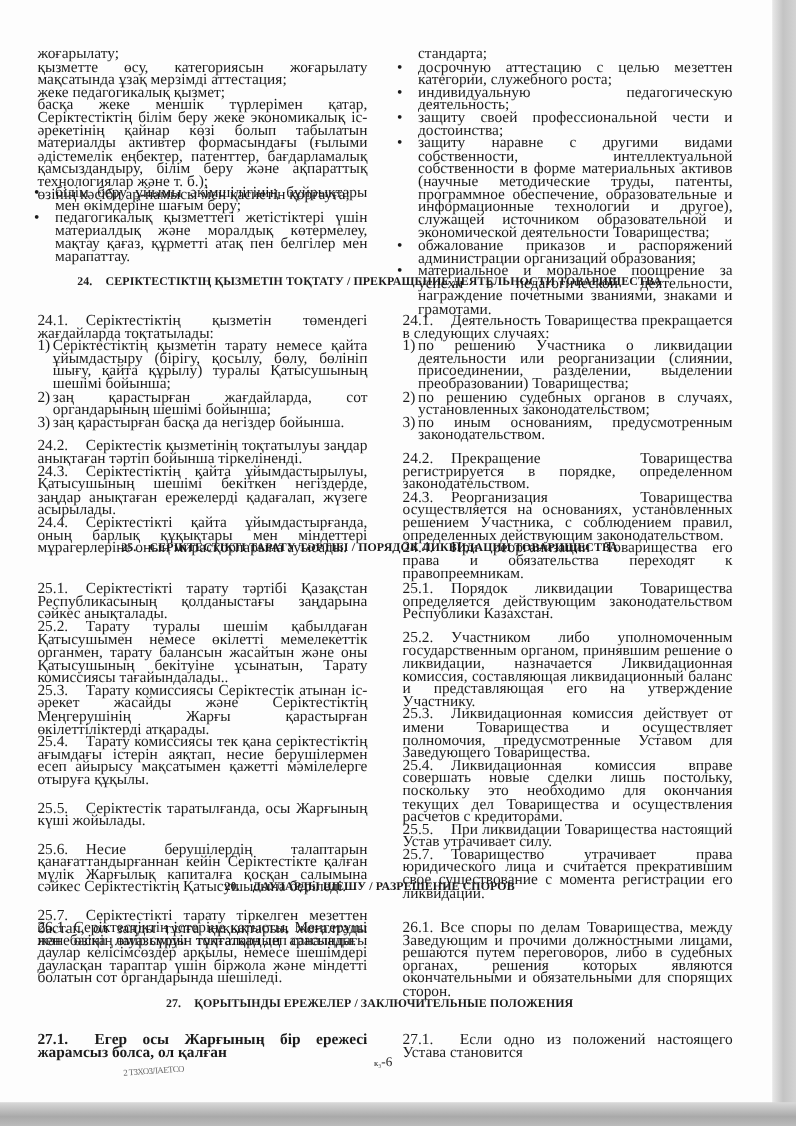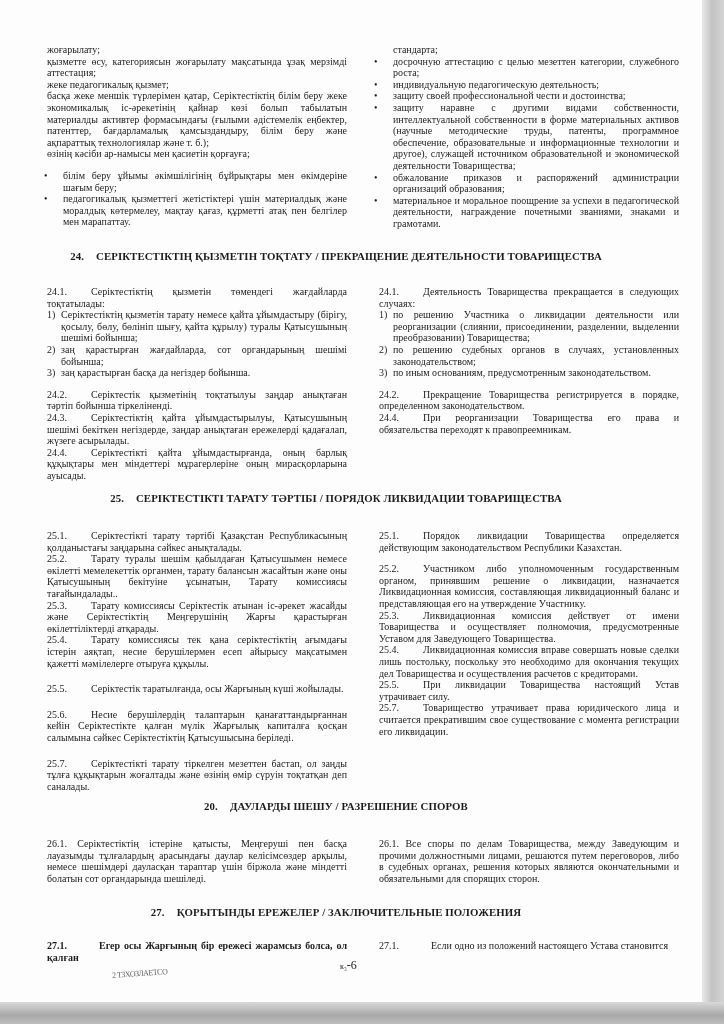--- a/index.html
+++ b/index.html
@@ -12,21 +12,21 @@
   .scan-edge-right {
     position:absolute; top:0; right:0; width:22px; height:1024px;
     background:linear-gradient(90deg,#e6e6e6 0%,#bdbdbd 45%,#cfcfcf 100%);
     opacity:0.9;
   }
   .scan-edge-bottom {
     position:absolute; left:0; bottom:0; width:724px; height:22px;
     background:linear-gradient(180deg,#d9d9d9 0%,#a9a9a9 60%,#bcbcbc 100%);
   }
   .page { position:absolute; left:0; top:0; width:702px; height:1002px; }
-  .col { position:absolute; font-size:10px; line-height:11.6px; text-align:justify;margin-left:13px; }
+  .col { position:absolute; font-size:14px; line-height:11.6px; text-align:justify; }
   .col-left { left:34px; width:300px; }
   .col-right { left:366px; width:300px; }
   .col p { margin:0; }
   .bullet-item { position:relative; padding-left:22px; }
   .bullet-item .bullet { position:absolute; left:3px; top:0; }
   .num-item { position:relative; padding-left:14px; }
   .num-item .num { position:absolute; left:0; top:0; }
   .heading {
     position:absolute; left:0; width:672px; text-align:center;
     font-weight:bold; font-size:10.8px; letter-spacing:0.1px;
@@ -88,20 +88,21 @@
     <p><span class="clause-num">24.4.</span><span>Серіктестікті қайта ұйымдастырғанда, оның барлық құқықтары мен міндеттері мұрагерлеріне оның мирасқорларына ауысады.</span></p>
   </div>
 
   <div class="col col-right" style="top:286px;">
     <p><span class="clause-num">24.1.</span><span>Деятельность Товарищества прекращается в следующих случаях:</span></p>
     <div class="num-item"><span class="num">1)</span><span>по решению Участника о ликвидации деятельности или реорганизации (слиянии, присоединении, разделении, выделении преобразовании) Товарищества;</span></div>
     <div class="num-item"><span class="num">2)</span><span>по решению судебных органов в случаях, установленных законодательством;</span></div>
     <div class="num-item"><span class="num">3)</span><span>по иным основаниям, предусмотренным законодательством.</span></div>
     <div class="gap"></div>
     <p><span class="clause-num">24.2.</span><span>Прекращение Товарищества регистрируется в порядке, определенном законодательством.</span></p>
+    <p><span class="clause-num">24.3.</span><span>Реорганизация Товарищества осуществляется на основаниях, установленных решением Участника, с соблюдением правил, определенных действующим законодательством.</span></p>
     <p><span class="clause-num">24.4.</span><span>При реорганизации Товарищества его права и обязательства переходят к правопреемникам.</span></p>
   </div>
 
   <div class="heading" style="top:492px;text-align:center;">
     <span class="hnum">25.</span><span>СЕРІКТЕСТІКТІ ТАРАТУ ТӘРТІБІ / ПОРЯДОК ЛИКВИДАЦИИ ТОВАРИЩЕСТВА</span>
   </div>
 
   <div class="col col-left" style="top:530px;">
     <p><span class="clause-num">25.1.</span><span>Серіктестікті тарату тәртібі Қазақстан Республикасының қолданыстағы заңдарына сәйкес анықталады.</span></p>
     <p><span class="clause-num">25.2.</span><span>Тарату туралы шешім қабылдаған Қатысушымен немесе өкілетті мемелекеттік органмен, тарату балансын жасайтын және оны Қатысушының бекітуіне ұсынатын, Тарату комиссиясы тағайындалады..</span></p>

